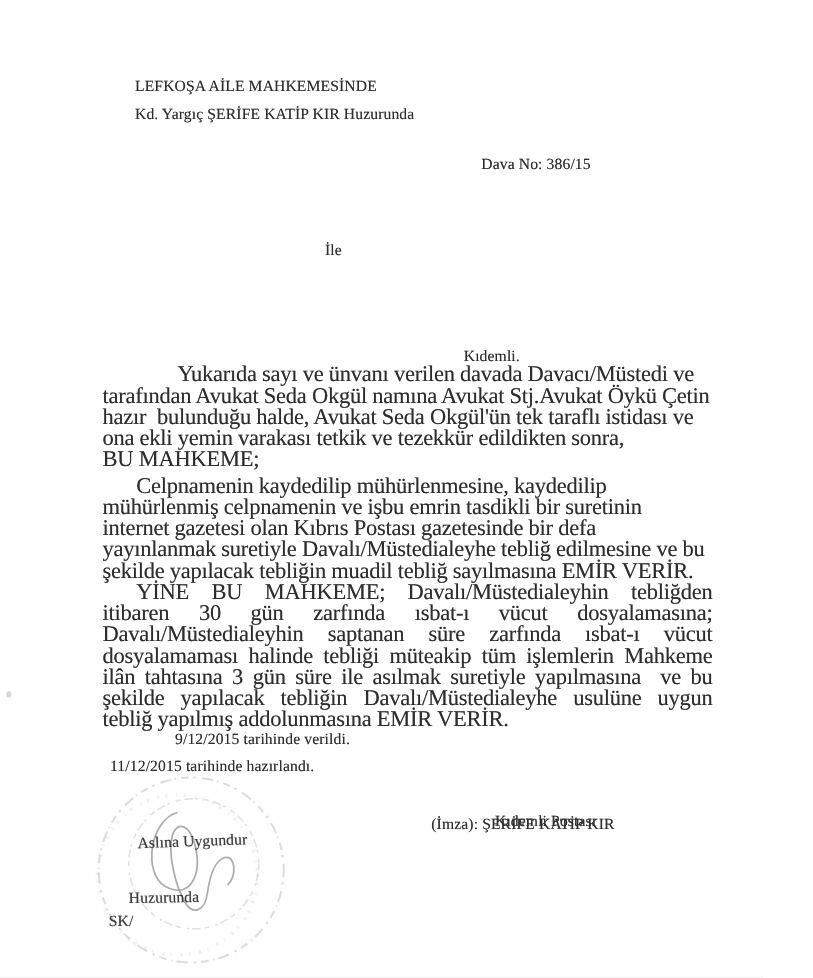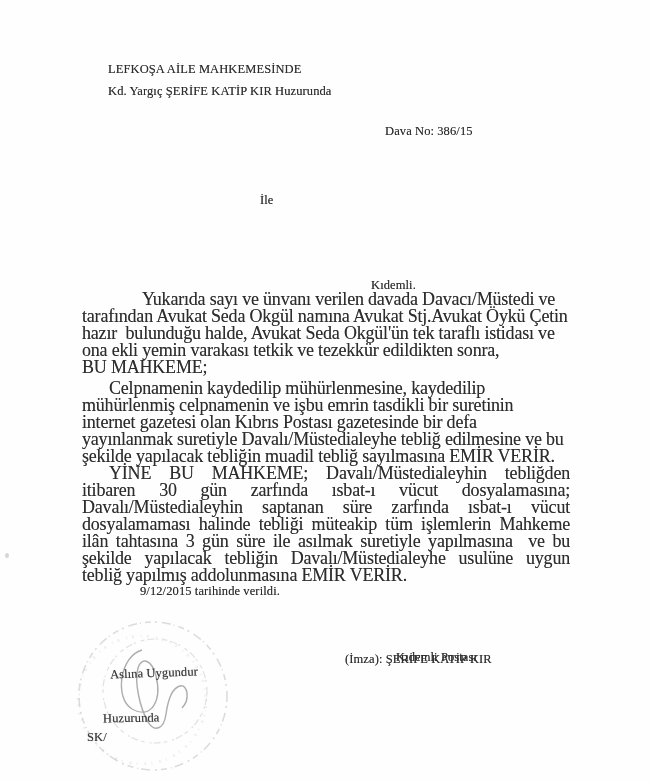--- a/index.html
+++ b/index.html
@@ -53,20 +53,21 @@
   <div class="txt" style="left:371px;top:278px;">Kıdemli.</div>
 
   <div class="body-text">
     <p class="para p1">Yukarıda sayı ve ünvanı verilen davada Davacı/Müstedi ve tarafından Avukat Seda Okgül namına Avukat Stj.Avukat Öykü Çetin  hazır  bulunduğu halde, Avukat Seda Okgül'ün tek taraflı istidası ve ona ekli yemin varakası tetkik ve tezekkür edildikten sonra,
 BU MAHKEME;</p>
     <p class="para p2">Celpnamenin kaydedilip mühürlenmesine, kaydedilip mühürlenmiş celpnamenin ve işbu emrin tasdikli bir suretinin internet gazetesi olan Kıbrıs Postası gazetesinde bir defa yayınlanmak suretiyle Davalı/Müstedialeyhe tebliğ edilmesine ve bu şekilde yapılacak tebliğin muadil tebliğ sayılmasına EMİR VERİR.</p>
     <p class="para p3">YİNE BU MAHKEME; Davalı/Müstedialeyhin tebliğden itibaren 30 gün zarfında ısbat-ı vücut dosyalamasına; Davalı/Müstedialeyhin saptanan süre zarfında ısbat-ı vücut dosyalamaması halinde tebliği müteakip tüm işlemlerin Mahkeme ilân tahtasına 3 gün süre ile asılmak suretiyle yapılmasına  ve bu şekilde yapılacak tebliğin Davalı/Müstedialeyhe usulüne uygun tebliğ yapılmış addolunmasına EMİR VERİR.</p>
   </div>
 
   <div class="txt" style="left:96px;top:584px;margin-left:44px;">9/12/2015 tarihinde verildi.</div>
+  <div class="txt" style="left:88px;top:606px;">11/12/2015 tarihinde hazırlandı.</div>
 
   <div class="txt" style="left:345px;top:652px;">(İmza): ŞERİFE KATİP KIR</div>
   <div class="txt" style="left:396px;top:650px;">Kıdemli Postası</div>
 
   <svg class="seal" width="200" height="170" viewBox="0 0 200 170" aria-hidden="true">
     <g fill="none" stroke="#8e8e8e">
       <circle cx="97" cy="84" r="74" stroke-width="1.6" opacity="0.30" stroke-dasharray="6 4 2 5 9 3 1 4"></circle>
       <circle cx="99" cy="79" r="52" stroke-width="1.2" opacity="0.26" stroke-dasharray="4 3 7 2 2 5"></circle>
       <circle cx="86" cy="88" r="64" stroke-width="3" opacity="0.12" stroke-dasharray="1 5 2 7"></circle>
     </g>

